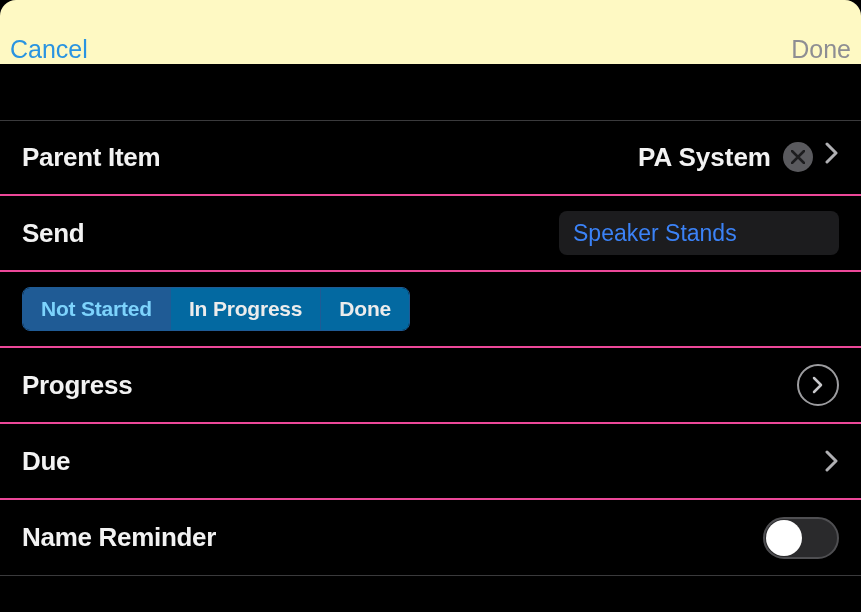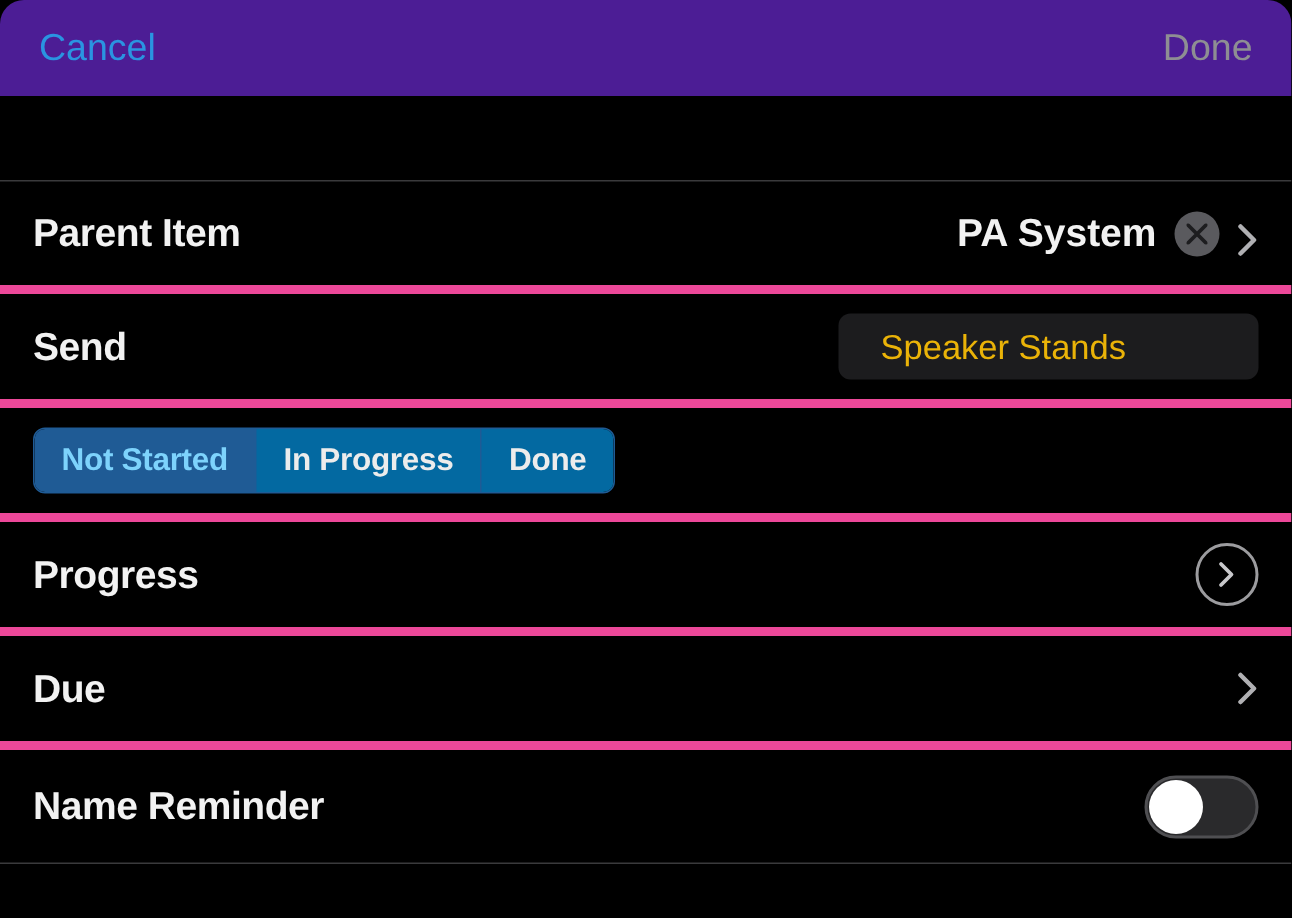--- a/index.html
+++ b/index.html
@@ -10,25 +10,25 @@
     }
     body {
       background: #000;
       color: #ececec;
       width: 861px;
       height: 612px;
       overflow: hidden;
     }
     .header {
       display: flex;
-      align-items: center;
+      align-items: flex-end;
       justify-content: space-between;
       height: 64px;
-      padding: 0 26px;
-      background: #4c1d95;
+      padding: 0 10px;
+      background: #fef9c3;
       border-top-left-radius: 16px;
       border-top-right-radius: 16px;
     }
     .cancel-btn {
       color: #2a94e1;
       font-size: 25px;
       font-weight: 500;
       background: none;
       border: none;
       cursor: pointer;
@@ -51,35 +51,35 @@
       height: 56px;
       background: #000;
     }
     .row {
       display: flex;
       align-items: center;
       justify-content: space-between;
       min-height: 76px;
       padding: 0 22px;
       border-top: 1px solid #3a3a3c;
-      border-bottom: 6px solid #ec4899;
+      border-bottom: 2px solid #ec4899;
       background: #000;
     }
     .row + .row {
       border-top: none;
     }
     .row-label {
       color: #f2f2f2;
       font-size: 26px;
       font-weight: 600;
       letter-spacing: -0.3px;
     }
     .row-right {
       display: flex;
-      align-items: flex-end;
+      align-items: flex-start;
       gap: 12px;
     }
     .parent-value {
       color: #f2f2f2;
       font-size: 26px;
       font-weight: 600;
     }
     .clear-circle {
       width: 30px;
       height: 30px;
@@ -98,25 +98,25 @@
       display: inline-flex;
       align-items: center;
     }
     .chevron svg {
       width: 14px;
       height: 22px;
     }
     .name-input {
       width: 280px;
       height: 44px;
-      padding: 0 28px;
+      padding: 0 14px;
       border: none;
       border-radius: 8px;
       background: #1c1c1e;
-      color: #eab308;
+      color: #3b82f6;
       font-size: 23px;
       font-weight: 500;
       outline: none;
     }
     .segmented {
       display: flex;
       border: 1.5px solid #1f5b95;
       border-radius: 8px;
       overflow: hidden;
       height: 44px;

